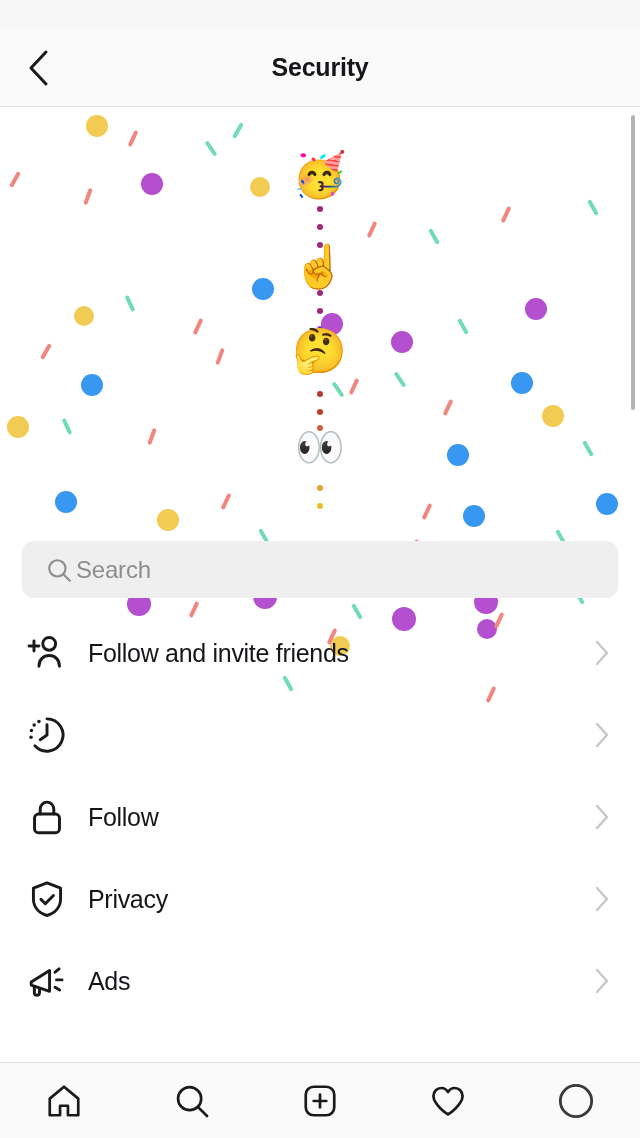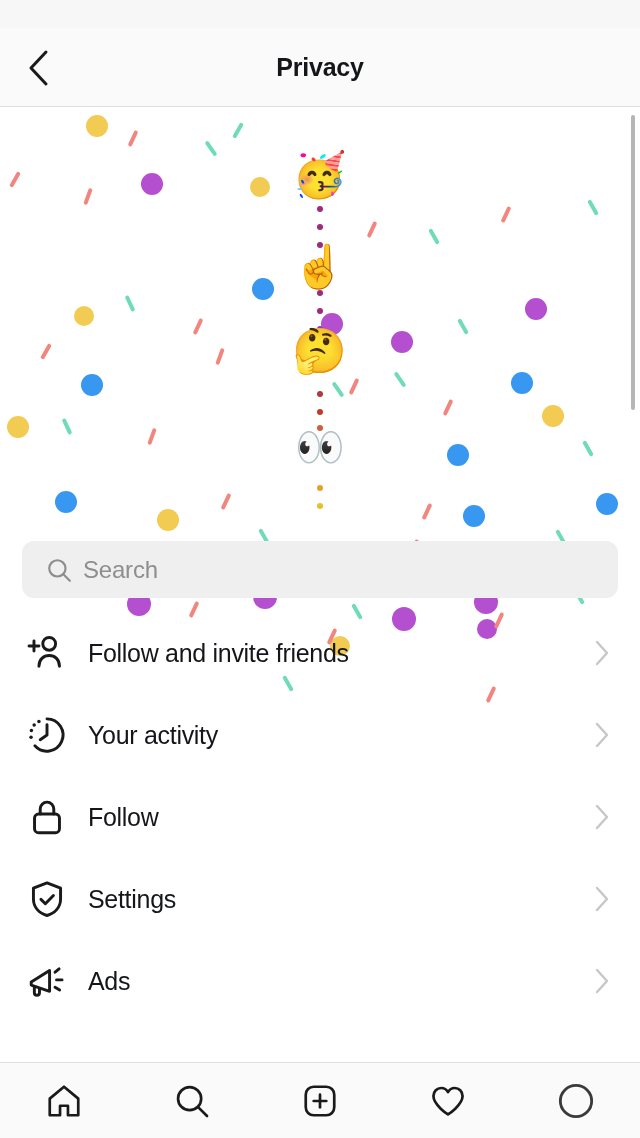--- a/index.html
+++ b/index.html
@@ -61,21 +61,21 @@
   }
 
   
   .search-wrap {
     position:absolute; left:22px; top:541px; width:596px; height:57px;
     background:#efefef; border-radius:12px;
     display:flex; align-items:center; padding-left:24px;
   }
   .search-icon { width:26px; height:26px; flex:none; }
   .search-placeholder {
-    margin-left:11px; font-size:24px; color:#8e8e8e; letter-spacing:-0.2px;text-align:center;
+    margin-left:4px; font-size:24px; color:#8e8e8e; letter-spacing:-0.2px;text-align:center;
   }
 
   
   .menu { position:absolute; left:0; top:612px; width:548px; }
   .menu-row {
     position:relative; height:82px; width:640px;
     display:flex; align-items:center;
   }
   .menu-icon {
     position:absolute; left:24px; top:50%; transform:translateY(-50%);
@@ -113,21 +113,21 @@
 <div id="app">
 
   <div class="statusbar"></div>
 
   <div class="header">
     <div class="back-btn">
       <svg width="22" height="38" viewBox="0 0 22 38">
         <polyline points="19,3 4,19 19,35" fill="none" stroke="#1a1a1a" stroke-width="3" stroke-linecap="round" stroke-linejoin="round"></polyline>
       </svg>
     </div>
-    <div class="header-title">Privacy</div>
+    <div class="header-title">Security</div>
   </div>
 
   <div class="stage">
     <div id="confetti-layer">
         <div class="confetti c-dot" style="left: 86px; top: 7px; width: 22px; height: 22px; background: rgb(242, 203, 83);"></div>
         <div class="confetti c-dot" style="left: 141px; top: 65px; width: 22px; height: 22px; background: rgb(180, 79, 208);"></div>
         <div class="confetti c-dot" style="left: 250px; top: 69px; width: 20px; height: 20px; background: rgb(242, 203, 83);"></div>
         <div class="confetti c-dot" style="left: 74px; top: 198px; width: 20px; height: 20px; background: rgb(242, 203, 83);"></div>
         <div class="confetti c-dot" style="left: 252px; top: 170px; width: 22px; height: 22px; background: rgb(56, 151, 240);"></div>
         <div class="confetti c-dot" style="left: 321px; top: 205px; width: 22px; height: 22px; background: rgb(180, 79, 208);"></div>
@@ -238,21 +238,20 @@
         <div class="menu-icon">
           <svg width="44" height="44" viewBox="0 0 24 24">
             <path d="M12 3.2 A8.8 8.8 0 1 1 5.4 17.9" fill="none" stroke="#1a1a1a" stroke-width="1.6" stroke-linecap="round"></path>
             <circle cx="5.0" cy="6.6" r="0.95" fill="#1a1a1a"></circle>
             <circle cx="3.5" cy="9.6" r="0.95" fill="#1a1a1a"></circle>
             <circle cx="3.3" cy="13.2" r="0.95" fill="#1a1a1a"></circle>
             <circle cx="7.6" cy="4.6" r="0.95" fill="#1a1a1a"></circle>
             <polyline points="12,6.4 12,12 8.3,14.6" fill="none" stroke="#1a1a1a" stroke-width="1.6" stroke-linecap="round" stroke-linejoin="round"></polyline>
           </svg>
         </div>
-        <div class="menu-label">Your activity</div>
         <div class="menu-chevron"><svg width="16" height="28" viewBox="0 0 16 28">
             <polyline points="3,3 13,14 3,25" fill="none" stroke="#c7c7c7" stroke-width="2.4" stroke-linecap="round" stroke-linejoin="round"></polyline>
           </svg></div>
       </div>
       <div class="menu-row">
         <div class="menu-icon">
           <svg width="44" height="44" viewBox="0 0 24 24">
             <rect x="5.2" y="10.4" width="13.6" height="10.2" rx="2.2" fill="none" stroke="#1a1a1a" stroke-width="1.6"></rect>
             <path d="M8.3 10.4 V7.7 C8.3 5.6 9.9 3.9 12 3.9 C14.1 3.9 15.7 5.6 15.7 7.7 V10.4" fill="none" stroke="#1a1a1a" stroke-width="1.6" stroke-linecap="round"></path>
           </svg>
@@ -262,21 +261,21 @@
             <polyline points="3,3 13,14 3,25" fill="none" stroke="#c7c7c7" stroke-width="2.4" stroke-linecap="round" stroke-linejoin="round"></polyline>
           </svg></div>
       </div>
       <div class="menu-row">
         <div class="menu-icon">
           <svg width="44" height="44" viewBox="0 0 24 24">
             <path d="M12 3.2 L19.4 6.1 V12 C19.4 16.5 16.2 19.7 12 21 C7.8 19.7 4.6 16.5 4.6 12 V6.1 Z" fill="none" stroke="#1a1a1a" stroke-width="1.6" stroke-linejoin="round"></path>
             <polyline points="8.7,12.2 11.1,14.6 15.5,10.1" fill="none" stroke="#1a1a1a" stroke-width="1.6" stroke-linecap="round" stroke-linejoin="round"></polyline>
           </svg>
         </div>
-        <div class="menu-label">Settings</div>
+        <div class="menu-label">Privacy</div>
         <div class="menu-chevron"><svg width="16" height="28" viewBox="0 0 16 28">
             <polyline points="3,3 13,14 3,25" fill="none" stroke="#c7c7c7" stroke-width="2.4" stroke-linecap="round" stroke-linejoin="round"></polyline>
           </svg></div>
       </div>
       <div class="menu-row">
         <div class="menu-icon">
           <svg width="44" height="44" viewBox="0 0 24 24">
             <path d="M3.4 12.6 L13.4 6.3 V17.6 L3.4 14.2 Z" fill="none" stroke="#1a1a1a" stroke-width="1.6" stroke-linejoin="round"></path>
             <path d="M5.1 14.8 L5.1 18.4 C5.1 19.2 5.7 19.8 6.5 19.8 C7.3 19.8 7.9 19.2 7.9 18.4 L7.9 15.8" fill="none" stroke="#1a1a1a" stroke-width="1.6" stroke-linejoin="round"></path>
             <line x1="16.4" y1="7.2" x2="18.6" y2="5.4" stroke="#1a1a1a" stroke-width="1.6" stroke-linecap="round"></line>

